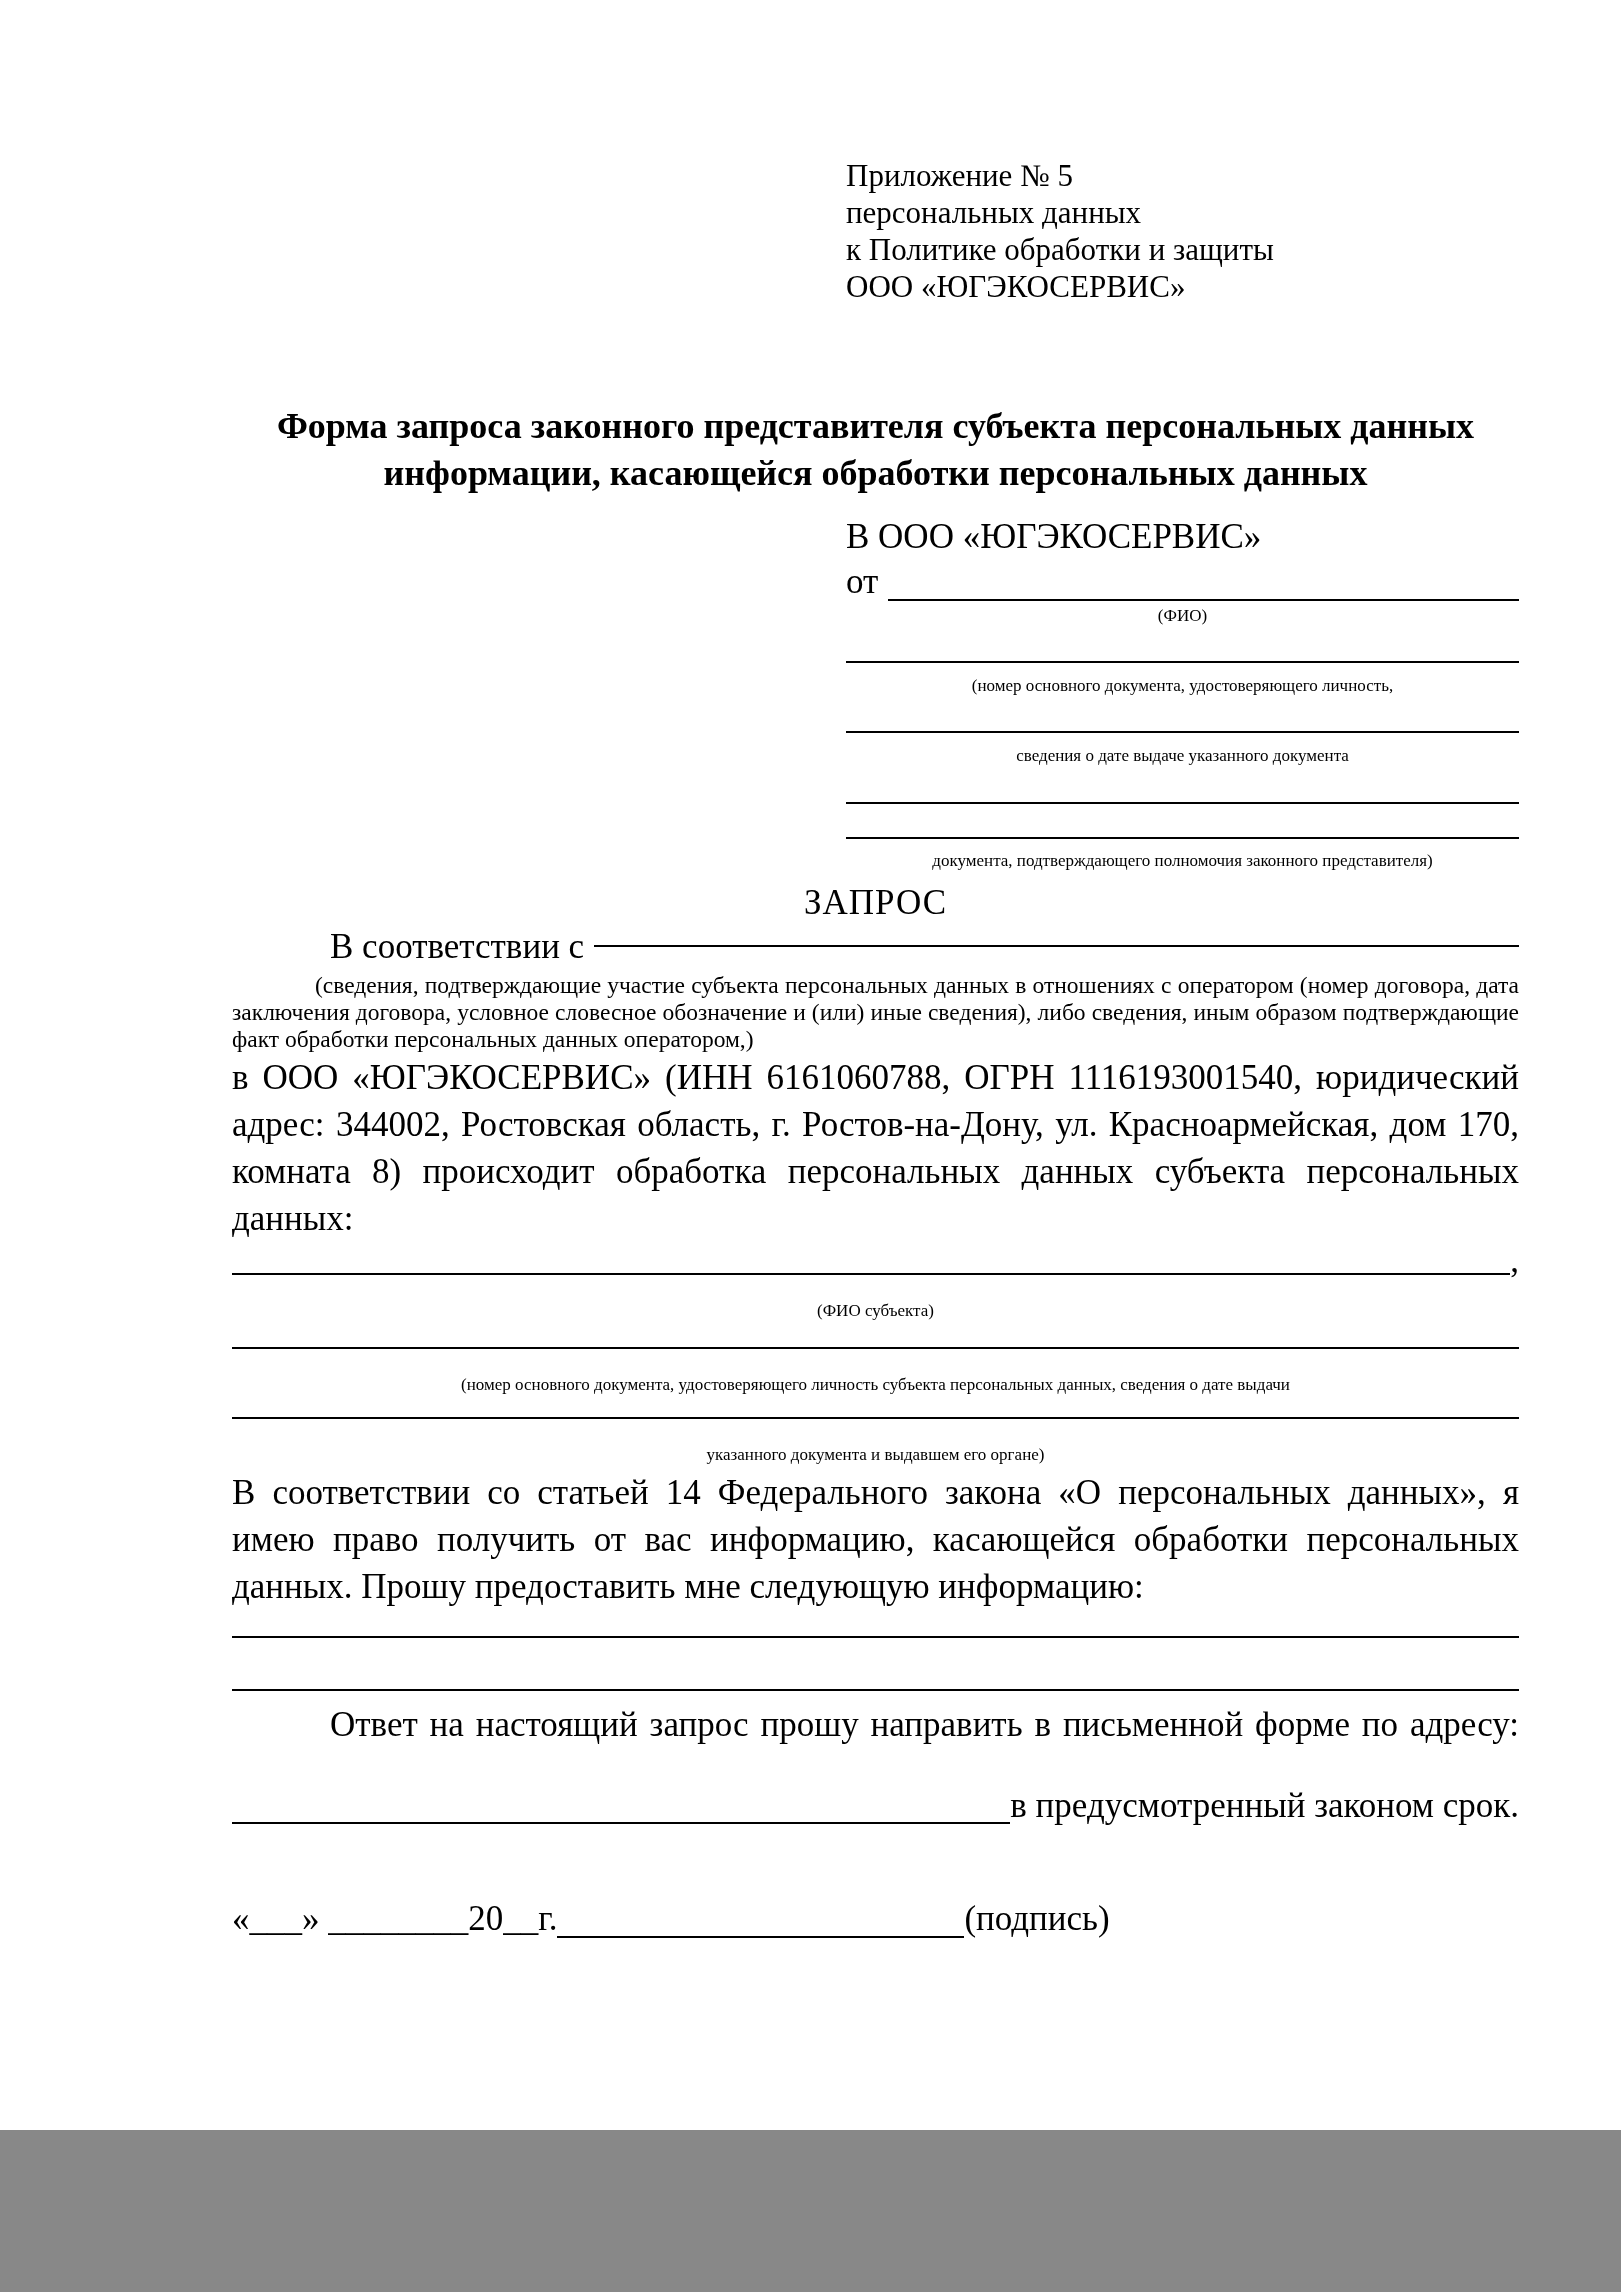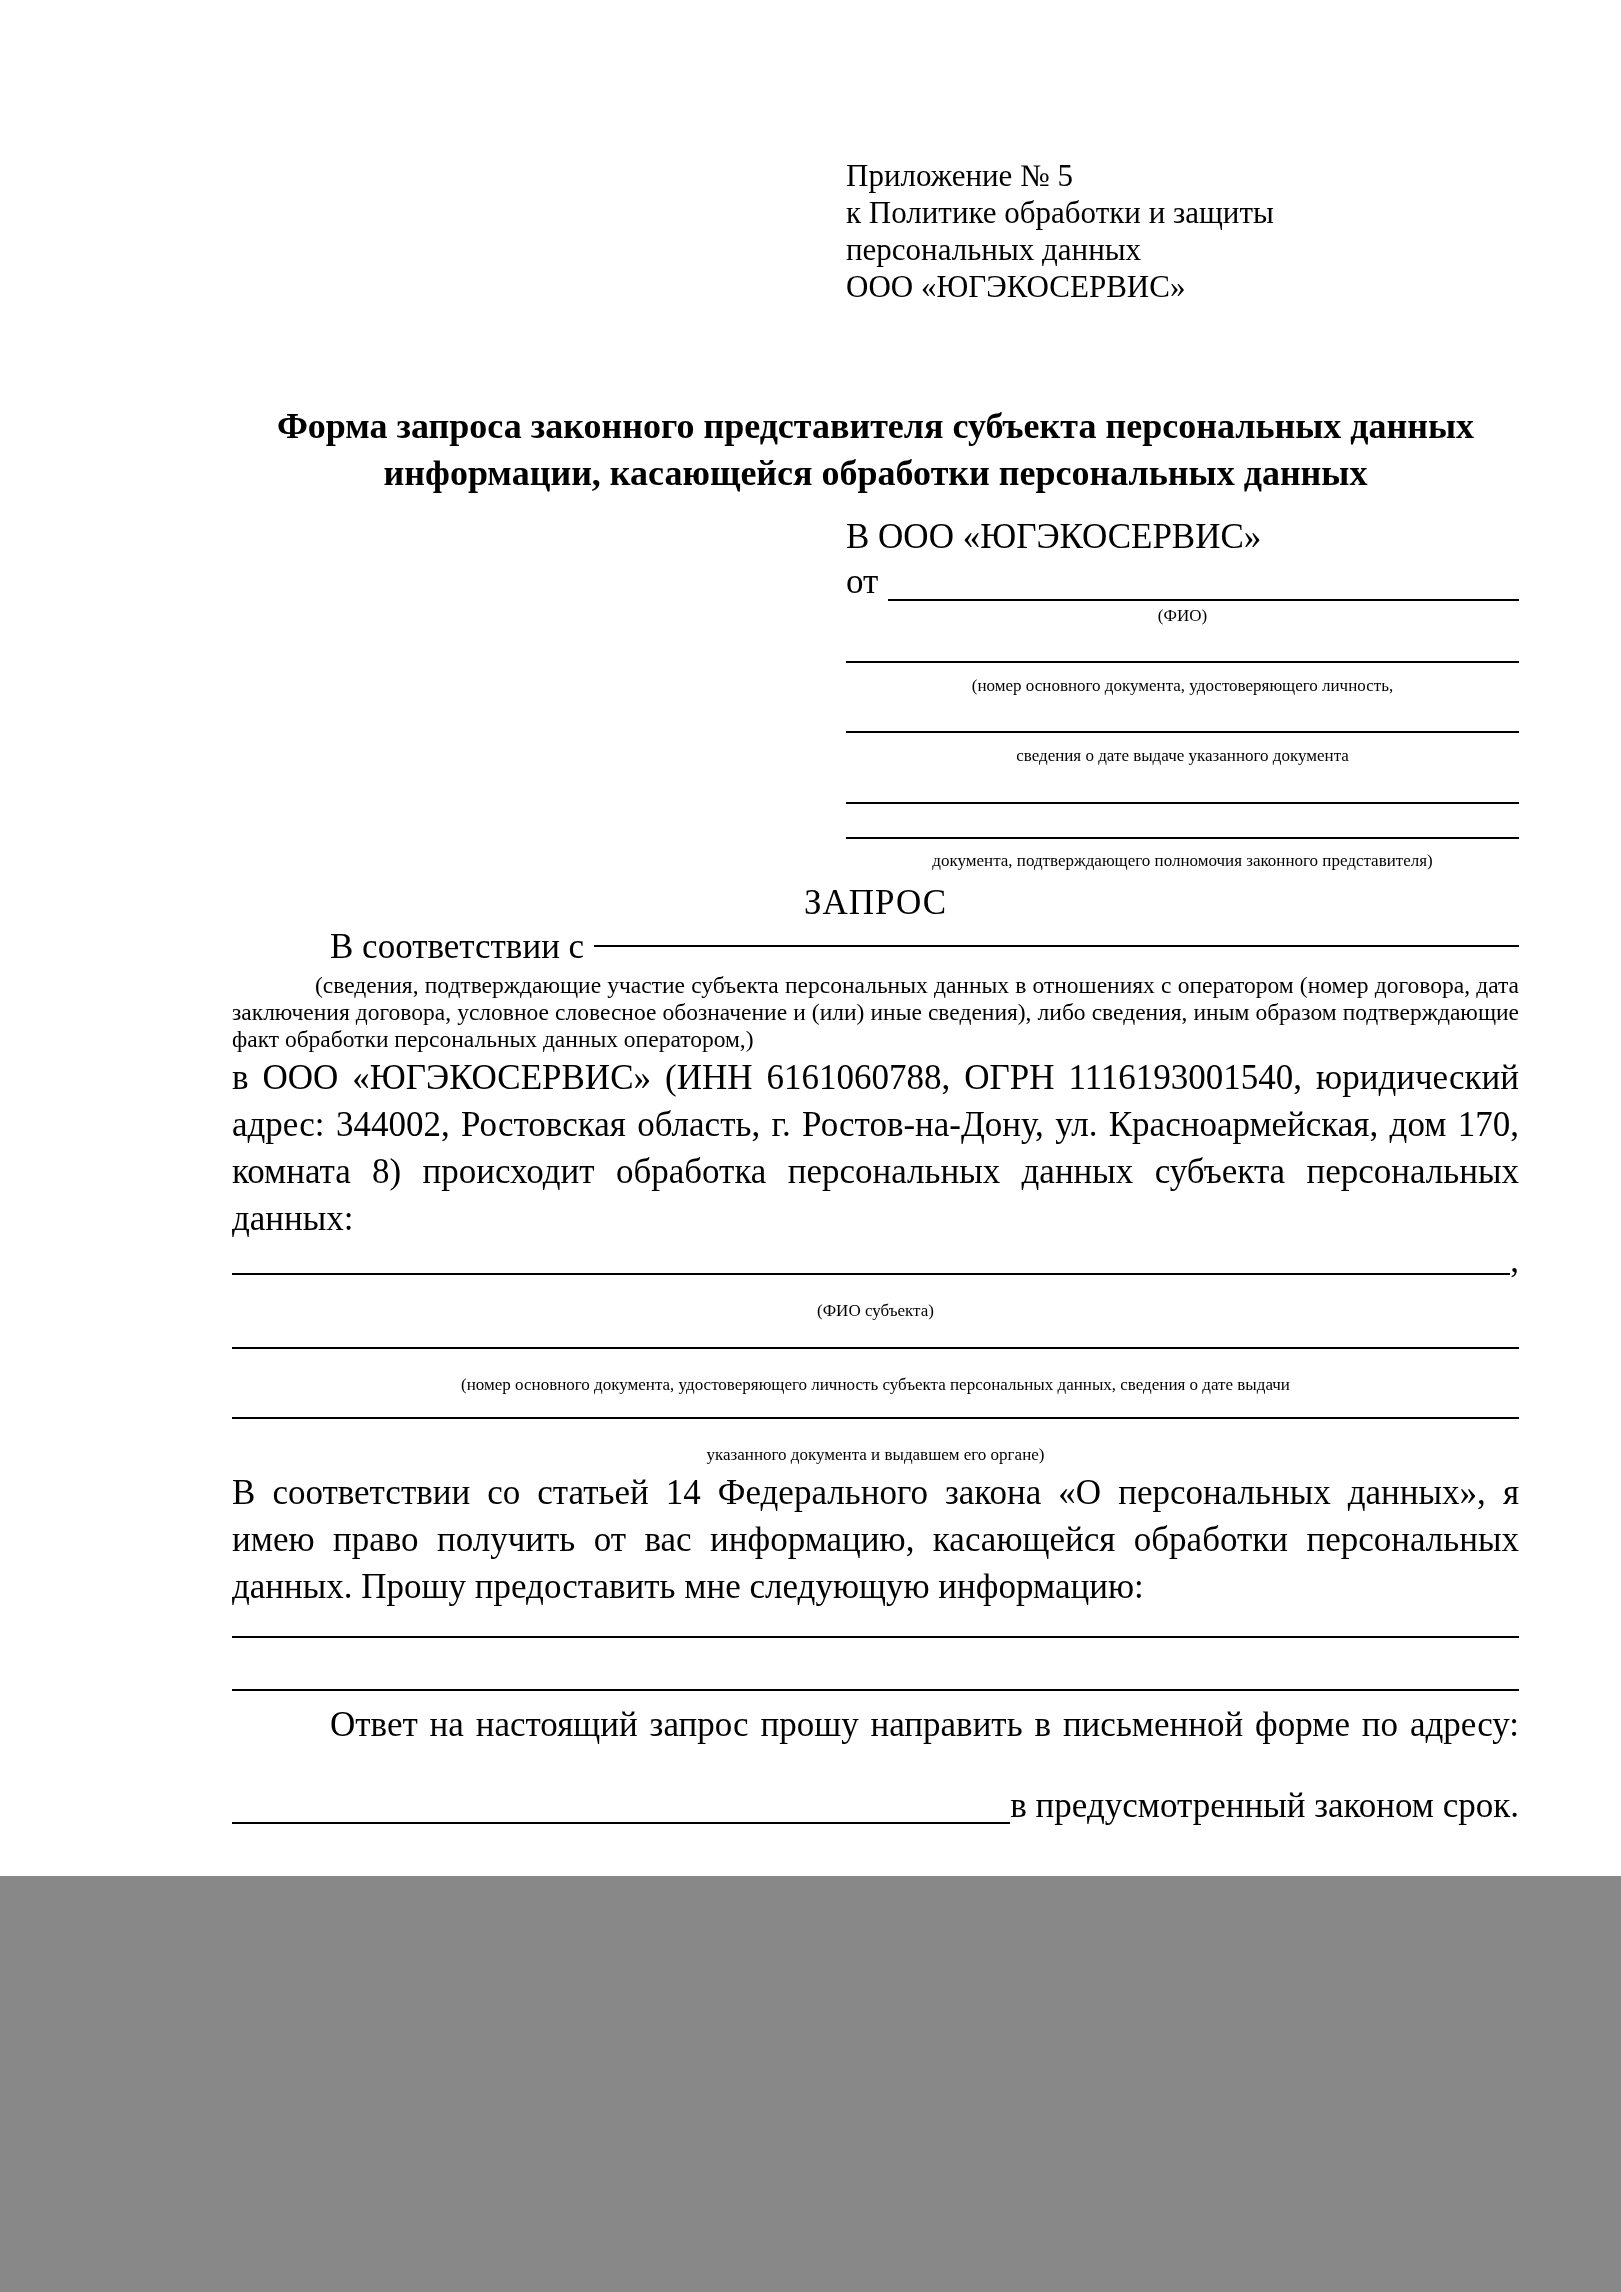--- a/index.html
+++ b/index.html
@@ -1,18 +1,18 @@
 <!DOCTYPE html>
 <html><head>
 <meta charset="utf-8">
 <style>
   html,body{margin:0;padding:0;background:#888;}
   .page{
     position:relative;
-    width:1621px;height:1876px;
+    width:1621px;height:2130px;
     background:#ffffff;
     box-sizing:border-box;
     padding:157px 102px 0 232px;
     font-family:"Liberation Serif","DejaVu Serif",serif;
     color:#000;
     overflow:hidden;
   }
   .hdr{margin-left:614px;font-size:31px;line-height:37px;}
   .hdr div{white-space:nowrap;}
   .title{margin-top:98px;text-align:center;font-weight:bold;font-size:36px;line-height:47px;}
@@ -46,22 +46,22 @@
   .sig .cap{line-height:39px;white-space:nowrap;}
   .date{line-height:39px;white-space:nowrap;}
 </style>
 </head>
 <body>
 
 <div class="page">
 
   <div class="hdr">
     <div>Приложение № 5</div>
+    <div>персональных данных</div>
     <div>к Политике обработки и защиты</div>
-    <div>персональных данных</div>
     <div>ООО «ЮГЭКОСЕРВИС»</div>
   </div>
 
   <div class="title">
     <div>Форма запроса законного представителя субъекта персональных данных</div>
     <div>информации, касающейся обработки персональных данных</div>
   </div>
 
   <div class="addr">
     <div>В ООО «ЮГЭКОСЕРВИС»</div>

